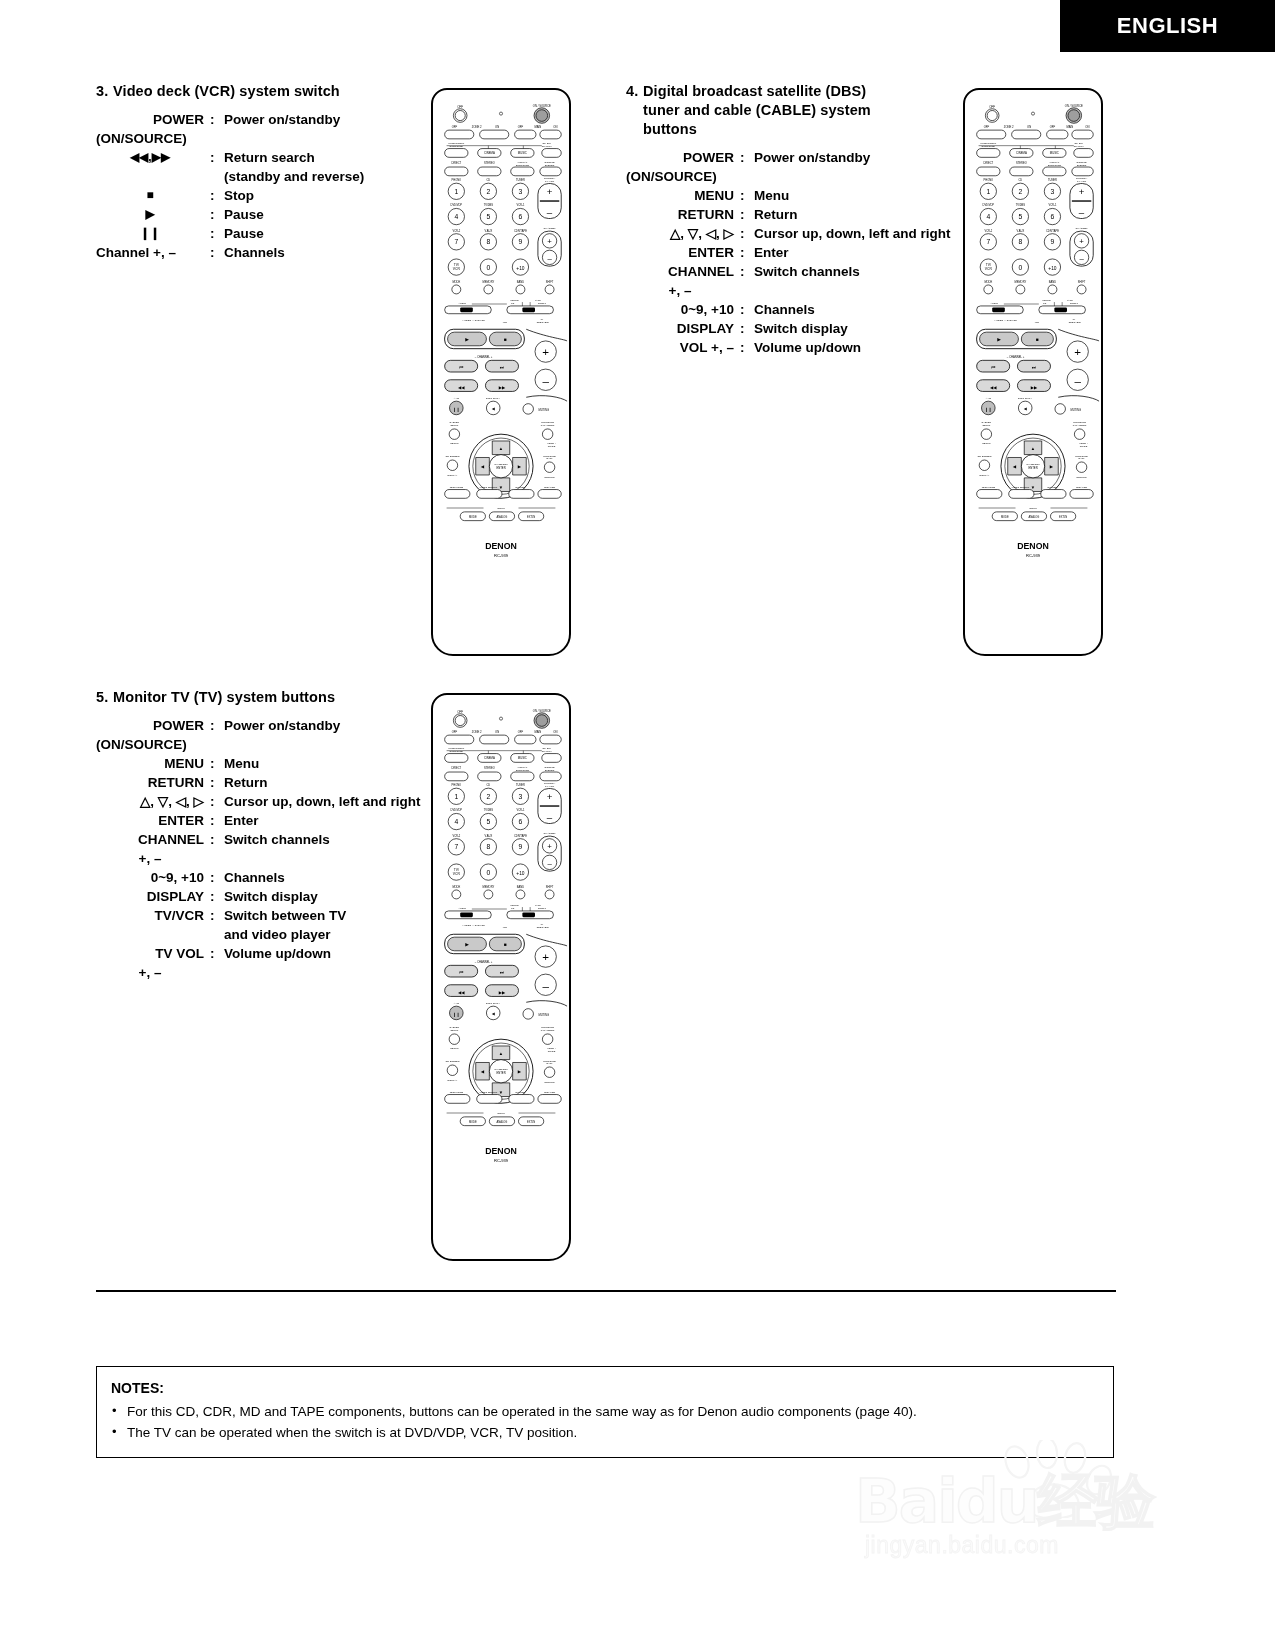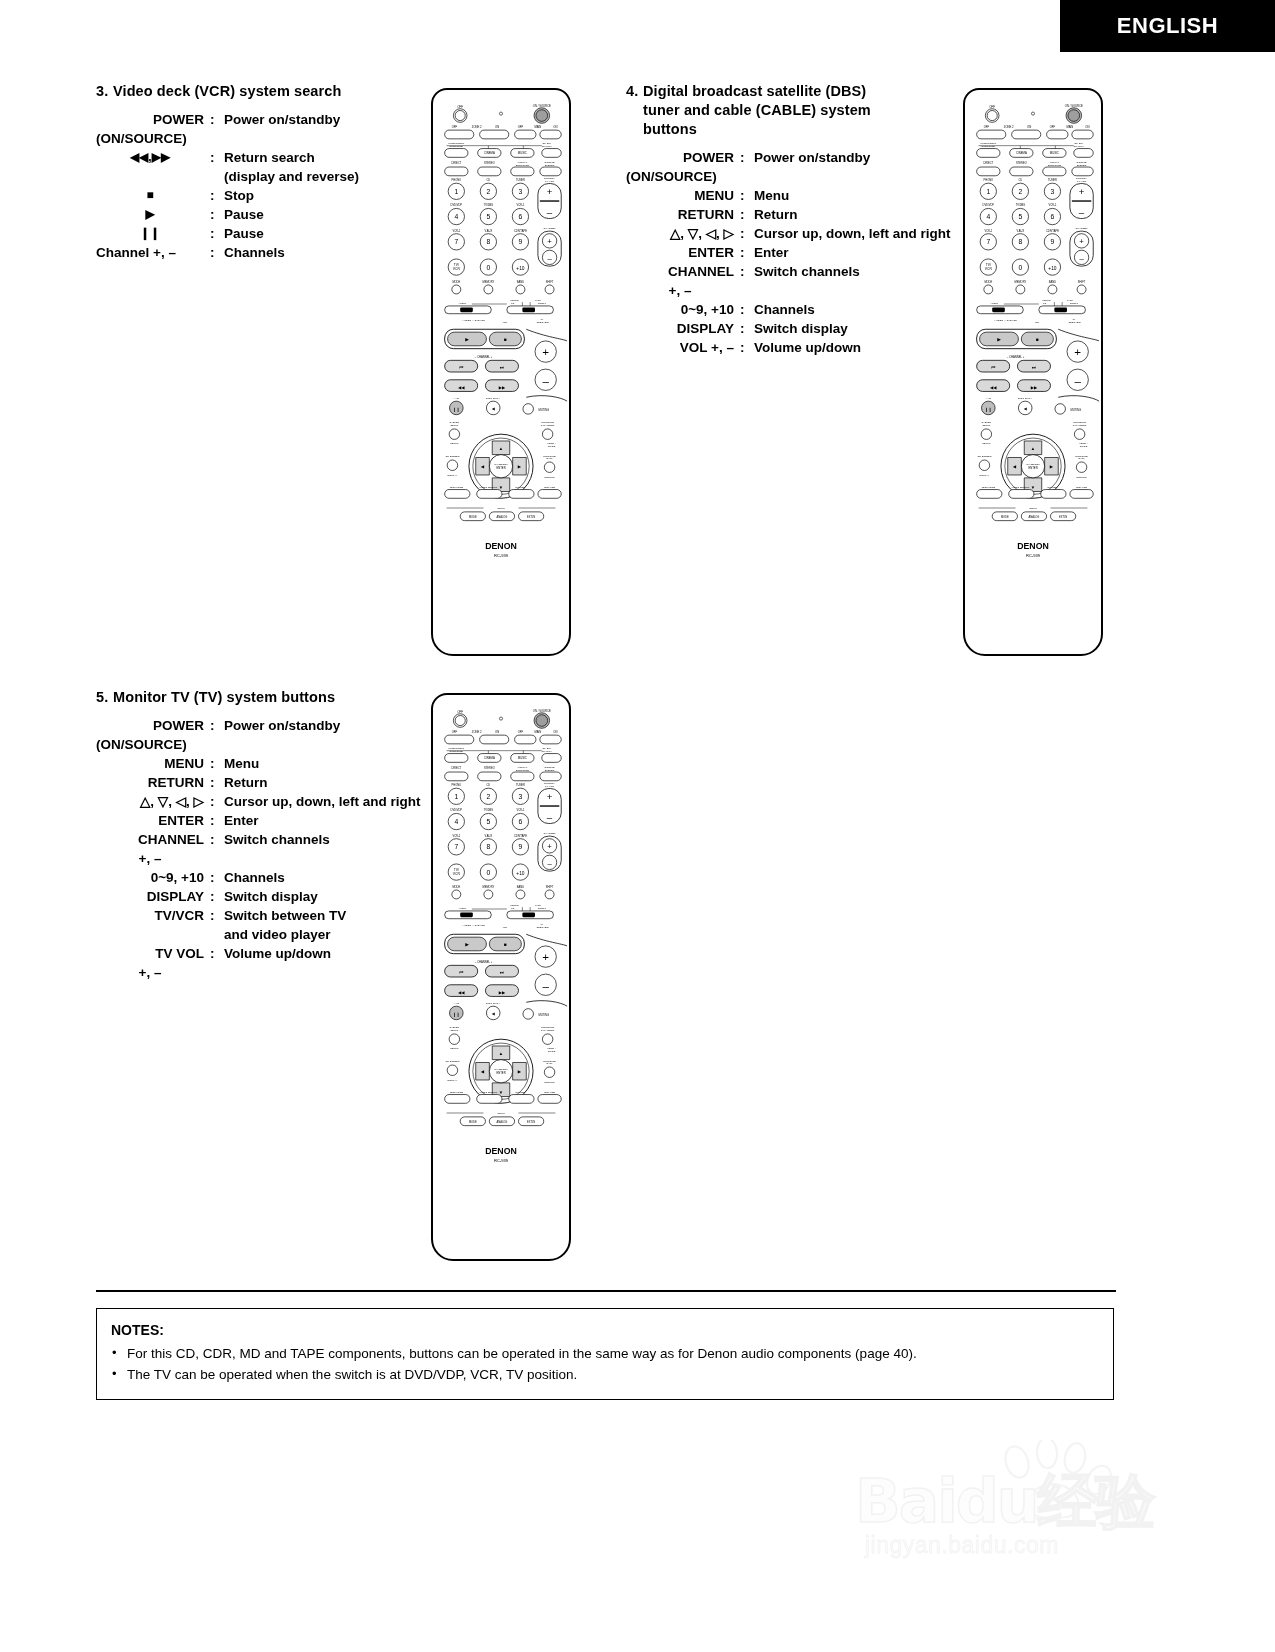--- a/index.html
+++ b/index.html
@@ -73,21 +73,21 @@
   .hr-rule {
     position: absolute;
     left: 96px;
     width: 1020px;
     height: 2px;
     background: #000;
   }
   .notes-box {
     position: absolute;
     left: 96px;
-    top: 1308px;
+    top: 1366px;
     width: 1018px;
     border: 1.5px solid #000;
     box-sizing: border-box;
     padding: 11px 4px 14px 14px;
   }
   .notes-title {
     font-weight: bold;
     font-size: 14px;
     line-height: 20px;
     margin-bottom: 3px;
@@ -146,21 +146,21 @@
 </style>
 </head>
 <body>
 
 <div class="lang-tab">
   <span>ENGLISH</span>
 </div>
 
 <div class="section" id="sec-vcr" style="left:96px; top:82px; width:340px;">
   <div class="sec-title">
-    <span class="num">3.</span><span>Video deck (VCR) system search</span>
+    <span class="num">3.</span><span>Video deck (VCR) system switch</span>
   </div>
   <table class="spec-table">
     <tbody id="tbody-vcr">
         <tr>
           <td class="spec-key ">POWER</td>
           <td class="spec-colon">:</td>
           <td class="spec-val">Power on/standby</td>
         </tr>
         <tr>
           <td class="spec-key left">(ON/SOURCE)</td>
@@ -168,21 +168,21 @@
           <td class="spec-val"></td>
         </tr>
         <tr>
           <td class="spec-key center glyph">◀◀,▶▶</td>
           <td class="spec-colon">:</td>
           <td class="spec-val">Return search</td>
         </tr>
         <tr>
           <td class="spec-key "></td>
           <td class="spec-colon"></td>
-          <td class="spec-val">(display and reverse)</td>
+          <td class="spec-val">(standby and reverse)</td>
         </tr>
         <tr>
           <td class="spec-key center glyph">■</td>
           <td class="spec-colon">:</td>
           <td class="spec-val">Stop</td>
         </tr>
         <tr>
           <td class="spec-key center glyph">▶</td>
           <td class="spec-colon">:</td>
           <td class="spec-val">Pause</td>

